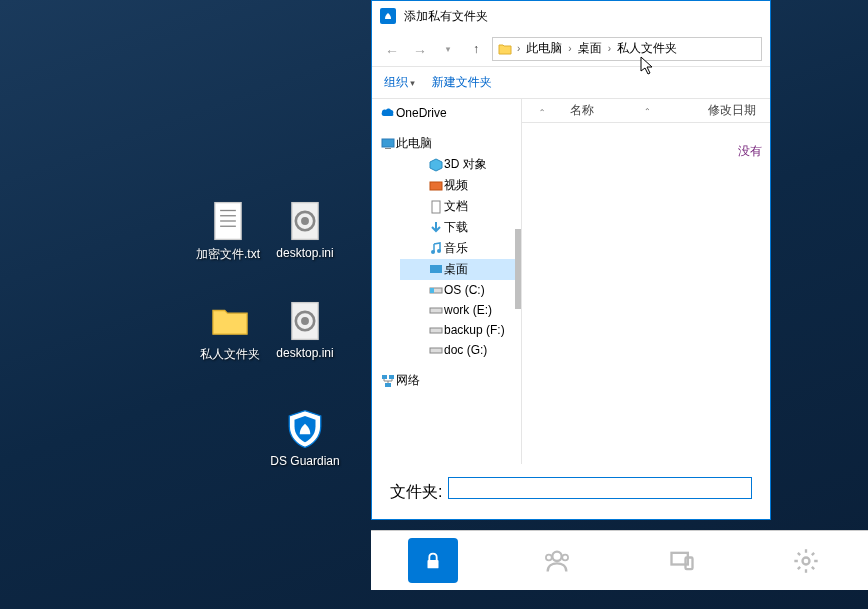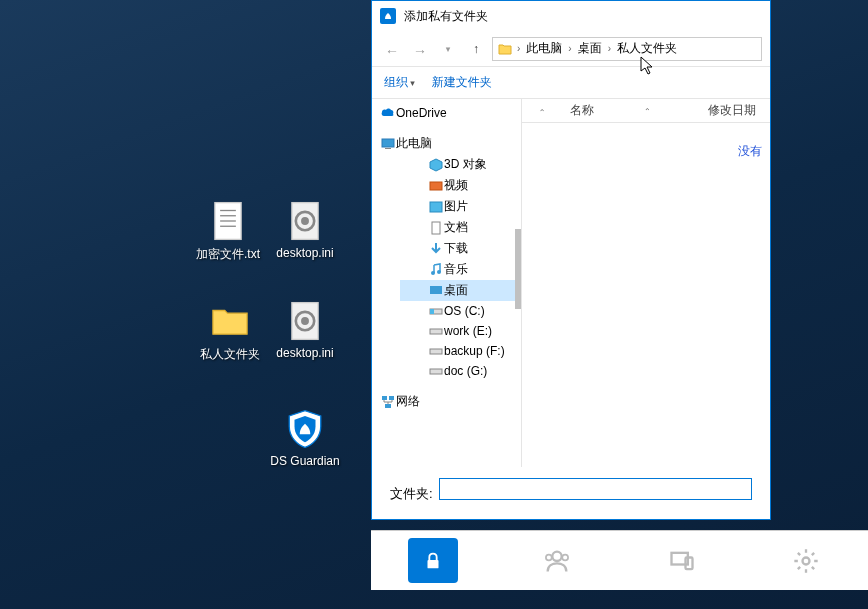--- a/index.html
+++ b/index.html
@@ -33,24 +33,24 @@
   .tree-item.root { padding-left: 8px; }
   .tree-item.child { padding-left: 28px; margin-left: 28px; }
   .tree-item.selected { background: #cce8ff; }
   .tree-item .ticon { width: 16px; height: 16px; flex-shrink: 0; }
   
   .content { flex: 1; display: flex; flex-direction: column; }
   .col-headers { height: 24px; border-bottom: 1px solid #e5e5e5; display: flex; align-items: center; font-size: 12px; color: #444; }
   .col-headers .col { padding: 0 8px; position: relative;}
   .col-headers .col .sortmark { font-size: 8px; color: #666; position:absolute; top:-3px; left:50%; transform:translateX(-50%);}
   .content-body { flex: 1; display:flex; position:relative;}
-  .empty-msg { color: #1d4ed8; font-size: 12px; padding: 20px 0 0 0; text-align:right; width:100%; padding-right:8px;}
+  .empty-msg { color: #701a75; font-size: 12px; padding: 20px 0 0 0; text-align:right; width:100%; padding-right:8px;}
   
   .footer-row { padding: 8px 18px 16px; display: flex; align-items: center; gap: 6px; }
-  .footer-row .lbl { font-size: 13px; margin-top: 10px; }
+  .footer-row .lbl { font-size: 16px; margin-top: 10px; }
   .footer-row input { flex: 1; height: 22px; border: 1px solid #0078d7; padding: 0 4px; font-size: 12px; }
   
   .app-bottombar { position: absolute; left: 371px; top: 530px; width: 497px; height: 60px; background: #fff; border-top: 1px solid #ccc; display: flex; align-items: center; justify-content: space-around; }
   .tab-btn { width: 50px; height: 45px; display: flex; align-items: center; justify-content: center; cursor: pointer; color: #999; border-radius:3px;}
   .tab-btn.active { background: #0078d7; color: #fff; border-radius: 4px; padding:4px 14px;}
   
   .cursor { position: absolute; left: 640px; top: 56px; font-size: 16px; color: #000; pointer-events: none; z-index: 999;}
   
   .scrollbar-thumb { position:absolute; left:143px; top:130px; width:6px; height:80px; background:#c0c0c0;}
 </style>
@@ -156,26 +156,20 @@
           <span>3D 对象</span>
         </div>
         <div class="tree-item child">
           <svg class="ticon" viewBox="0 0 16 16">
               <rect x="2" y="4" width="12" height="8" fill="#e87030" stroke="#c05010"></rect>
             </svg>
           <span>视频</span>
         </div>
         <div class="tree-item child">
           <svg class="ticon" viewBox="0 0 16 16">
-              <rect x="2" y="3" width="12" height="10" fill="#4db8e8" stroke="#2a8bc0"></rect>
-            </svg>
-          <span>图片</span>
-        </div>
-        <div class="tree-item child">
-          <svg class="ticon" viewBox="0 0 16 16">
               <rect x="4" y="2" width="8" height="12" fill="#fff" stroke="#888"></rect>
             </svg>
           <span>文档</span>
         </div>
         <div class="tree-item child">
           <svg class="ticon" viewBox="0 0 16 16">
               <path d="M8 2 L8 10 M4 7 L8 11 L12 7" stroke="#3a9bd6" stroke-width="2" fill="none"></path>
             </svg>
           <span>下载</span>
         </div>

